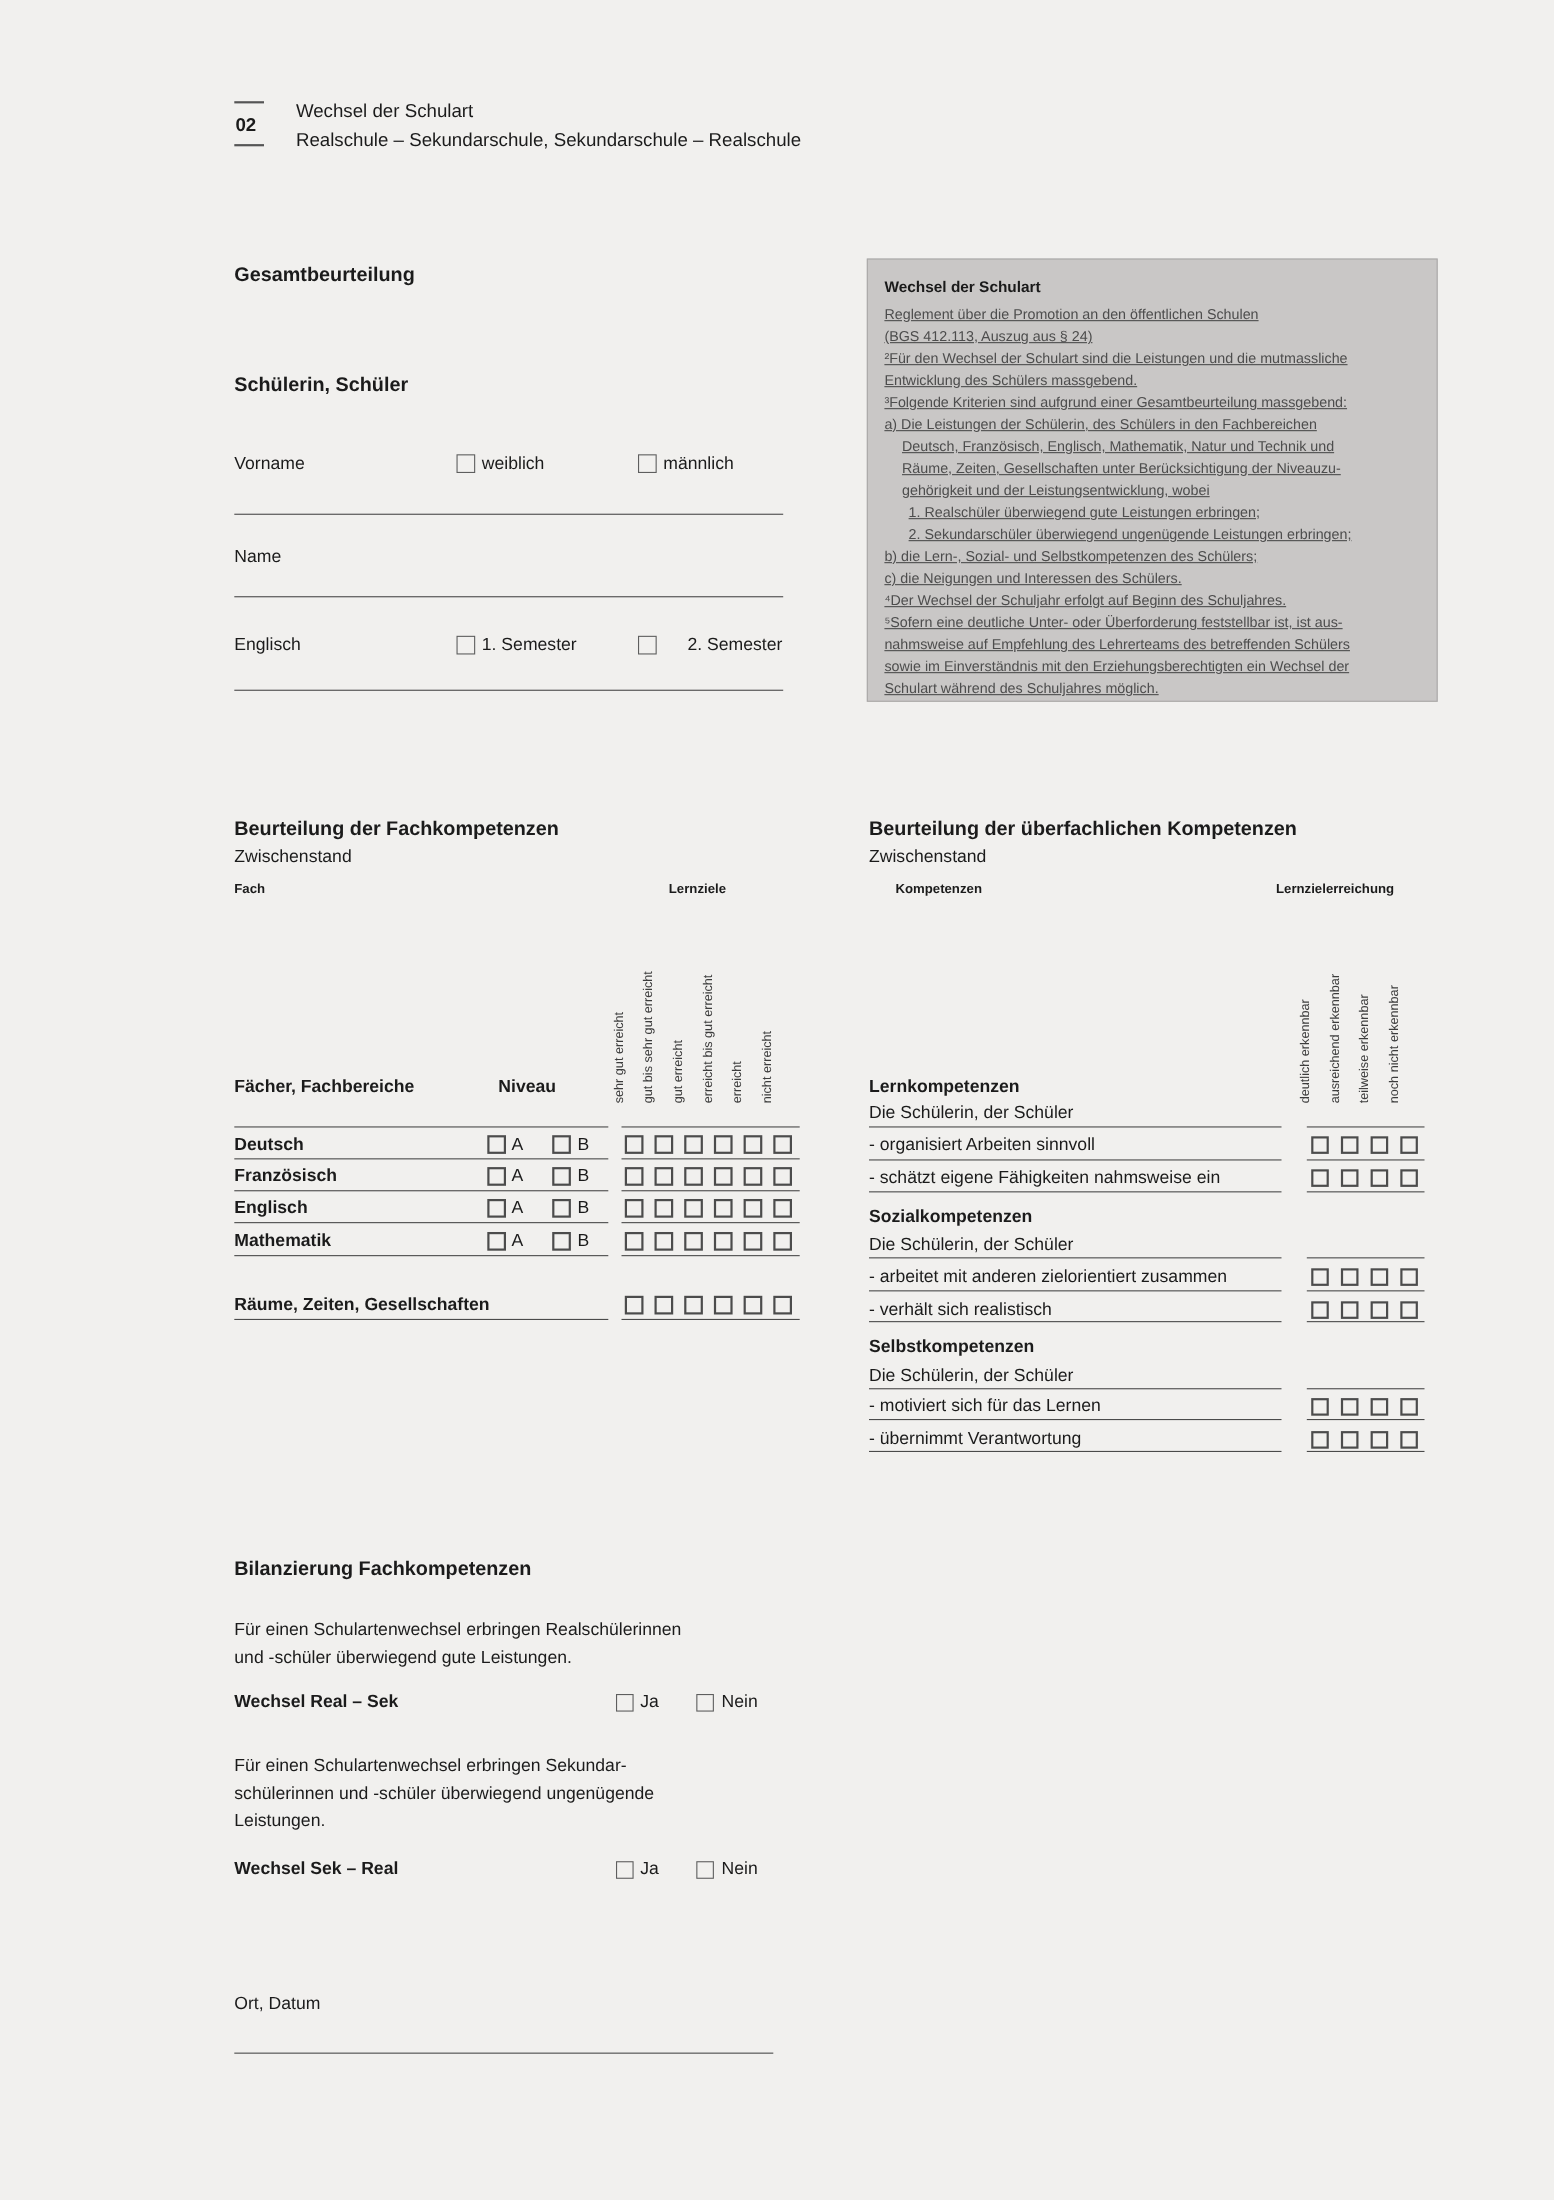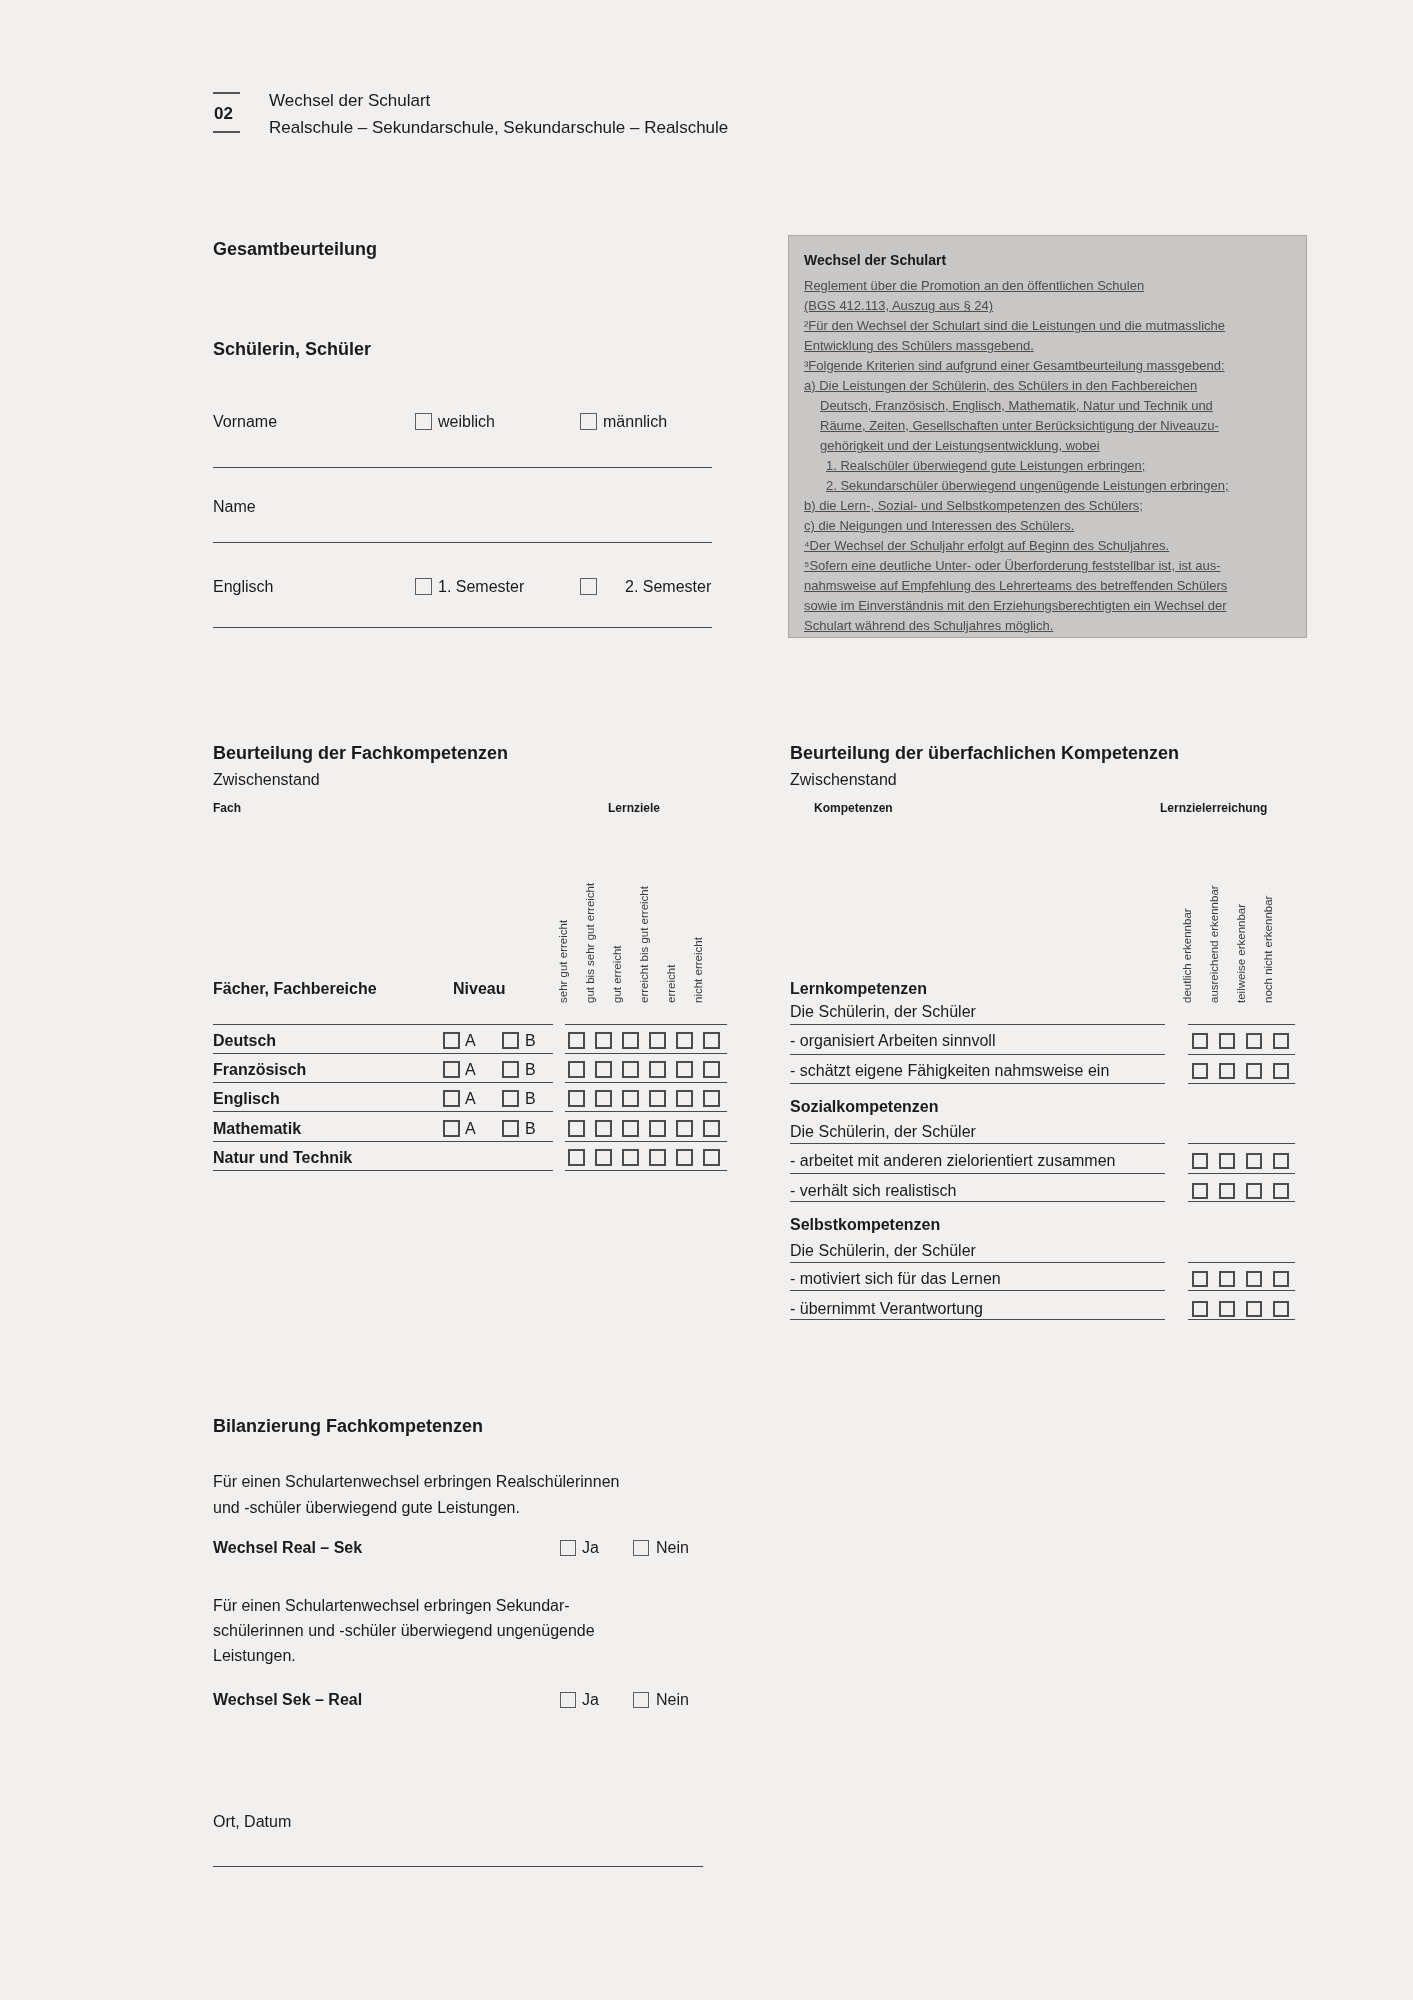--- a/index.html
+++ b/index.html
@@ -185,22 +185,22 @@
         <span class="cbt"></span>
         <span class="cbt"></span>
         <span class="cbt"></span>
         <span class="cbt"></span>
         <span class="cbt"></span>
         <span class="cbt"></span>
       </div>
     <div class="rl"></div>
       <div class="rr"></div>
   </div>
-  <div class="frow" style="top:1148px">
-    <div class="t b16 rlabel">Natur und Technik</div>
+  <div class="frow" style="top:1177px">
+    <div class="t b16 rlabel">Räume, Zeiten, Gesellschaften</div>
     <div class="boxes6">
         <span class="cbt"></span>
         <span class="cbt"></span>
         <span class="cbt"></span>
         <span class="cbt"></span>
         <span class="cbt"></span>
         <span class="cbt"></span>
       </div>
     <div class="rl"></div>
       <div class="rr"></div>

